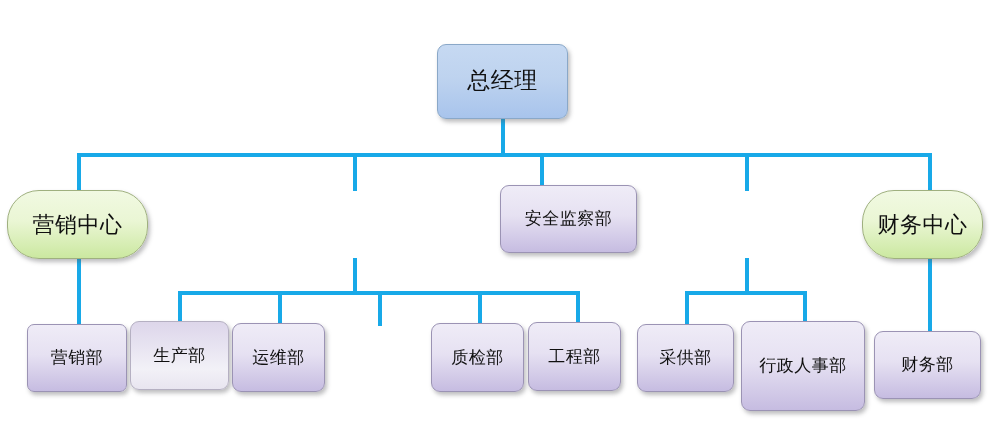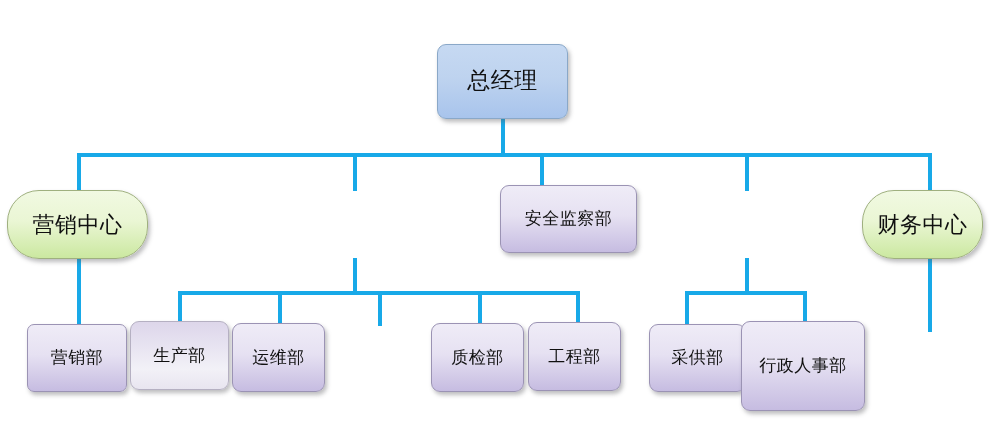--- a/index.html
+++ b/index.html
@@ -140,22 +140,25 @@
 
 
   <div class="node purple size-sm" style="left:431px; top:323px; width:93px; height:69px;">
     <span class="node-label">质检部</span>
   </div>
 
   <div class="node purple size-sm" style="left:512px; top:322px; width:93px; height:69px;margin-left:16px;">
     <span class="node-label">工程部</span>
   </div>
 
-  <div class="node purple size-sm" style="left:637px; top:324px; width:97px; height:68px;margin-left:12px;">
+  <div class="node purple size-sm" style="left:637px; top:324px; width:97px; height:68px;">
     <span class="node-label">采供部</span>
   </div>
 
   <div class="node purple size-sm" style="left:741px; top:321px; width:124px; height:90px;">
     <span class="node-label">行政人事部</span>
   </div>
 
+  <div class="node purple size-sm" style="left:874px; top:331px; width:107px; height:68px;">
+    <span class="node-label">财务部</span>
+  </div>
 
 </div>
 
 </body></html>

